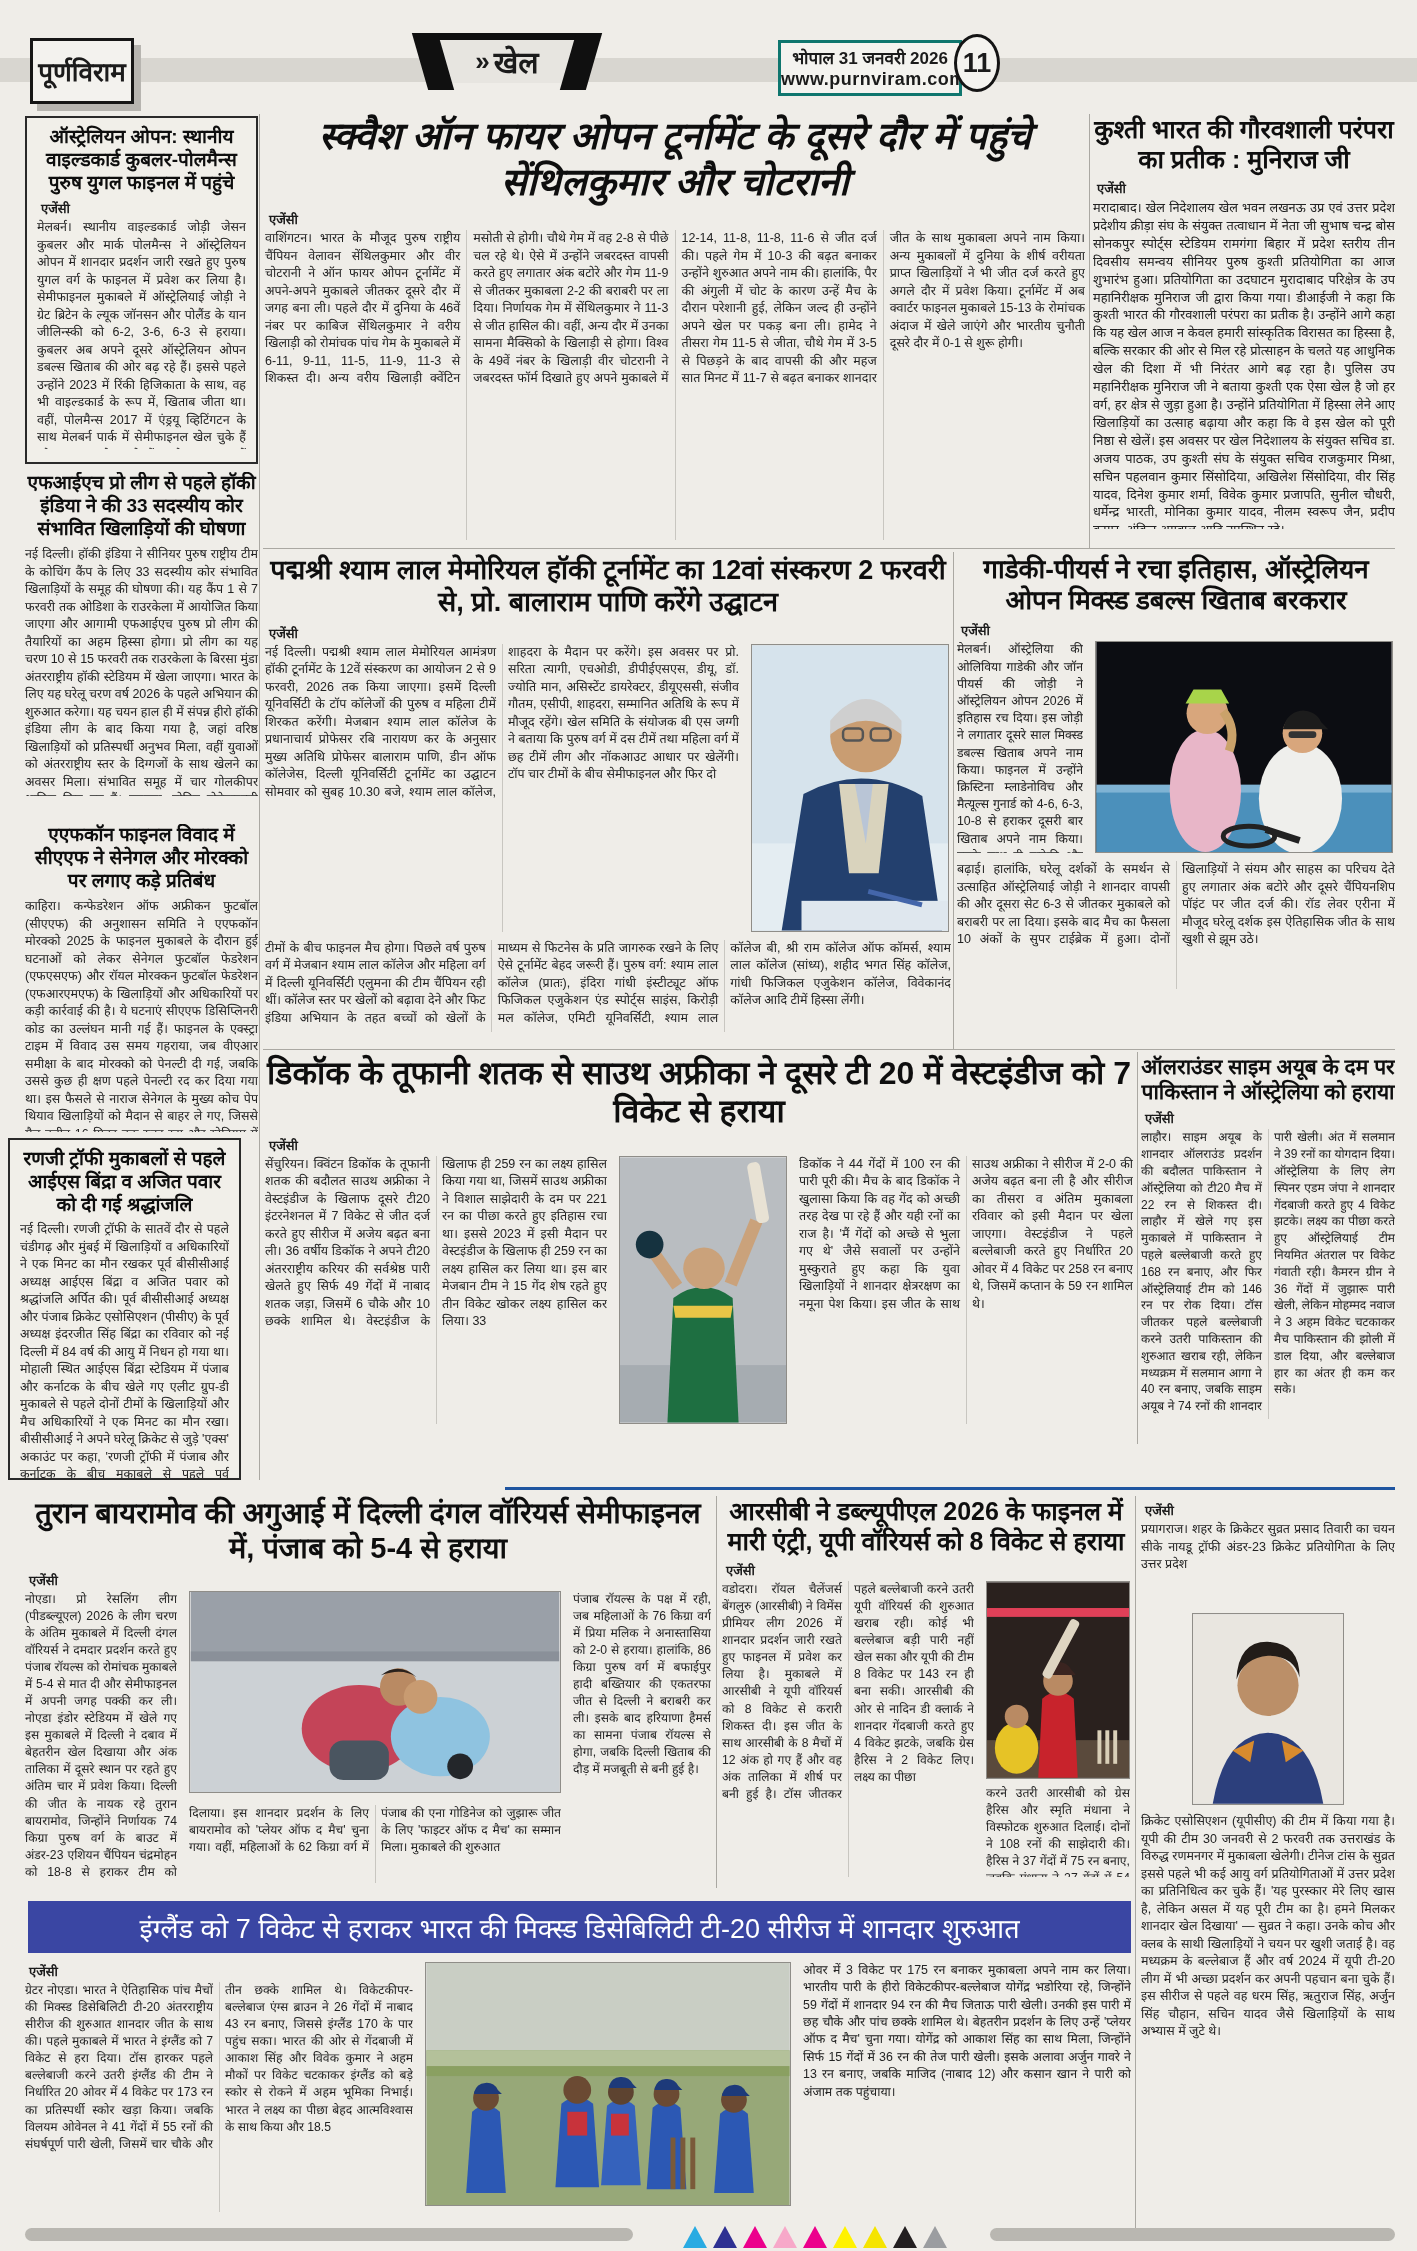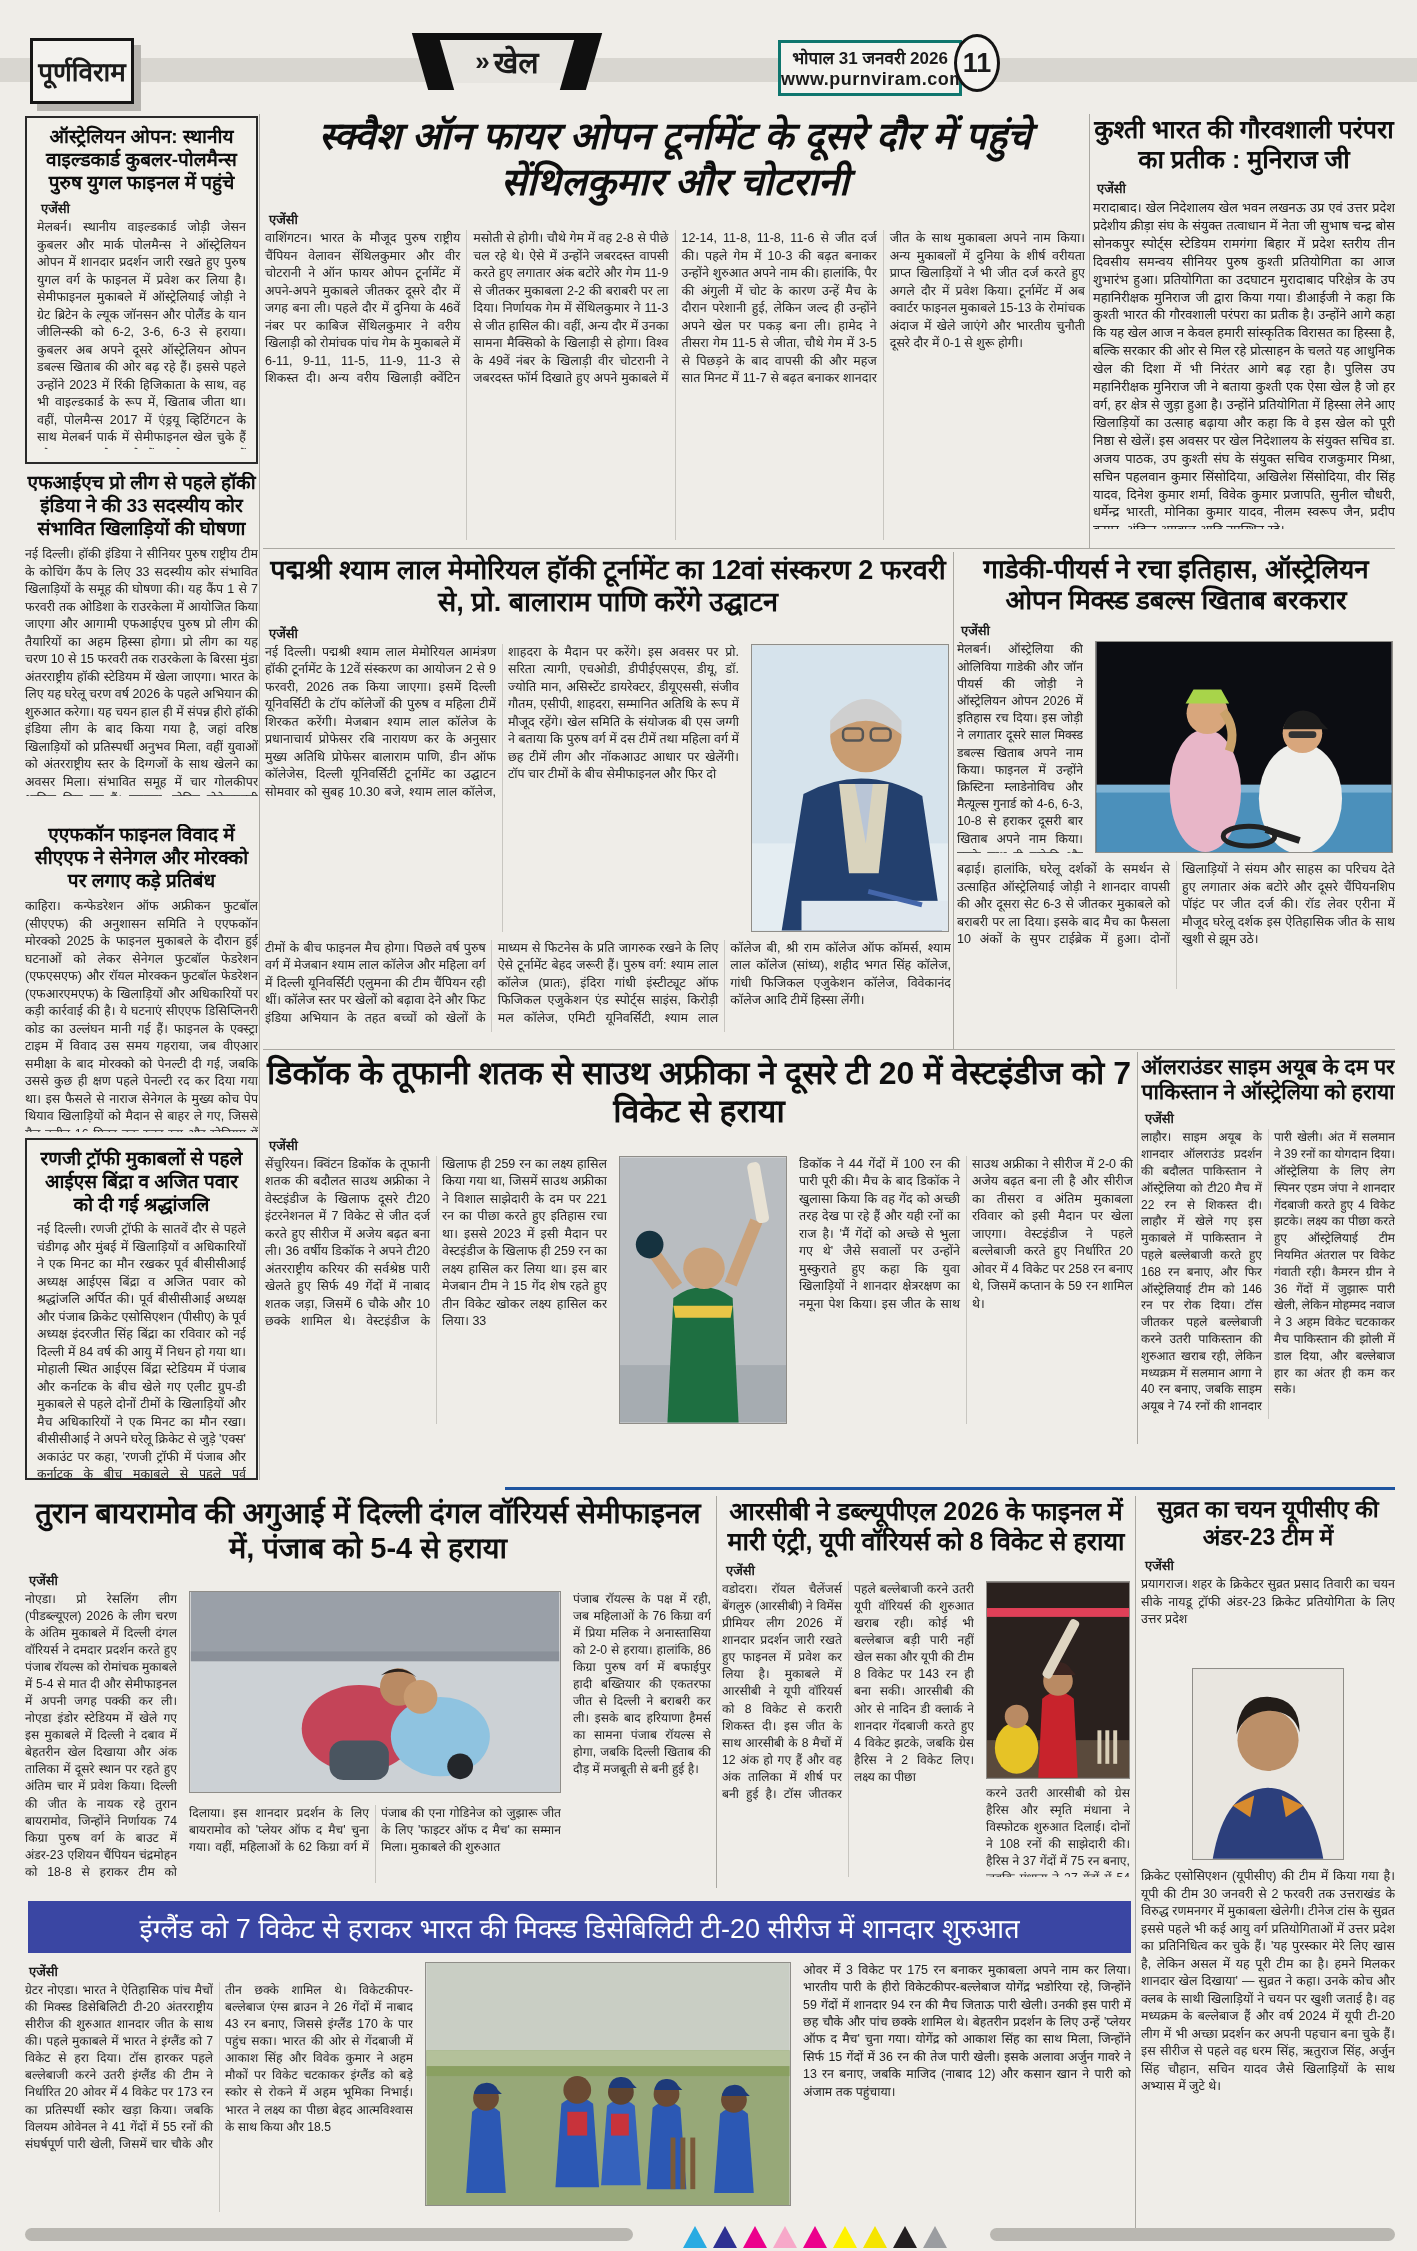--- a/index.html
+++ b/index.html
@@ -83,21 +83,21 @@
   <div class="abs" style="left:25px;top:472px;width:233px;height:346px;">
     <div class="hl" style="font-size:19px;">एफआईएच प्रो लीग से पहले हॉकी इंडिया ने की 33 सदस्यीय कोर संभावित खिलाड़ियों की घोषणा</div>
     <div class="bodytxt" style="height:250px;margin-top:6px;">नई दिल्ली। हॉकी इंडिया ने सीनियर पुरुष राष्ट्रीय टीम के कोचिंग कैंप के लिए 33 सदस्यीय कोर संभावित खिलाड़ियों के समूह की घोषणा की। यह कैंप 1 से 7 फरवरी तक ओडिशा के राउरकेला में आयोजित किया जाएगा और आगामी एफआईएच पुरुष प्रो लीग की तैयारियों का अहम हिस्सा होगा। प्रो लीग का यह चरण 10 से 15 फरवरी तक राउरकेला के बिरसा मुंडा अंतरराष्ट्रीय हॉकी स्टेडियम में खेला जाएगा। भारत के लिए यह घरेलू चरण वर्ष 2026 के पहले अभियान की शुरुआत करेगा। यह चयन हाल ही में संपन्न हीरो हॉकी इंडिया लीग के बाद किया गया है, जहां वरिष्ठ खिलाड़ियों को प्रतिस्पर्धी अनुभव मिला, वहीं युवाओं को अंतरराष्ट्रीय स्तर के दिग्गजों के साथ खेलने का अवसर मिला। संभावित समूह में चार गोलकीपर शामिल किए गए हैं। करकरा, मोहित होन्नेनाहल्ली शशिकुमार और प्रिंसदीप के साथ अमित रोहिदास, जरमनप्रीत सिंह, संजय, कसान हैरी सिंह, सुमित, पूवन्ना चंदुरा बॉबी, यशदीप सिवाच, नीलम संजीप और अमनदीप लाकड़ा को जगह दी गई है।</div>
   </div>
 
   <div class="abs" style="left:25px;top:824px;width:233px;height:308px;">
     <div class="hl" style="font-size:19px;">एएफकॉन फाइनल विवाद में सीएएफ ने सेनेगल और मोरक्को पर लगाए कड़े प्रतिबंध</div>
     <div class="bodytxt" style="height:238px;margin-top:6px;">काहिरा। कन्फेडरेशन ऑफ अफ्रीकन फुटबॉल (सीएएफ) की अनुशासन समिति ने एएफकॉन मोरक्को 2025 के फाइनल मुकाबले के दौरान हुई घटनाओं को लेकर सेनेगल फुटबॉल फेडरेशन (एफएसएफ) और रॉयल मोरक्कन फुटबॉल फेडरेशन (एफआरएमएफ) के खिलाड़ियों और अधिकारियों पर कड़ी कार्रवाई की है। ये घटनाएं सीएएफ डिसिप्लिनरी कोड का उल्लंघन मानी गई हैं। फाइनल के एक्स्ट्रा टाइम में विवाद उस समय गहराया, जब वीएआर समीक्षा के बाद मोरक्को को पेनल्टी दी गई, जबकि उससे कुछ ही क्षण पहले पेनल्टी रद कर दिया गया था। इस फैसले से नाराज सेनेगल के मुख्य कोच पेप थियाव खिलाड़ियों को मैदान से बाहर ले गए, जिससे मैच करीब 16 मिनट तक रुका रहा और स्टेडियम में अफरा-तफरी का माहौल बन गया। करीब 16 मिनट के विलंब के बाद सेनेगल की वापसी हुई और मैच दोबारा शुरू हुआ। हालांकि, मोरक्को के ब्राहिम डियाज़ पेनल्टी को गोल में बदलने में नाकाम रहे। मुकाबला अतिरिक्त समय तक गया, जहां पापे गेये के शानदार गोल की बदौलत सेनेगल ने खिताब अपने नाम किया।</div>
   </div>
 
-  <div class="abs boxed" style="left:25px;top:1138px;width:233px;height:342px;">
+  <div class="abs boxed" style="left:8px;top:1138px;width:233px;height:342px;">
     <div class="hl" style="font-size:19px;">रणजी ट्रॉफी मुकाबलों से पहले आईएस बिंद्रा व अजित पवार को दी गई श्रद्धांजलि</div>
     <div class="bodytxt" style="height:260px;margin-top:5px;">नई दिल्ली। रणजी ट्रॉफी के सातवें दौर से पहले चंडीगढ़ और मुंबई में खिलाड़ियों व अधिकारियों ने एक मिनट का मौन रखकर पूर्व बीसीसीआई अध्यक्ष आईएस बिंद्रा व अजित पवार को श्रद्धांजलि अर्पित की। पूर्व बीसीसीआई अध्यक्ष और पंजाब क्रिकेट एसोसिएशन (पीसीए) के पूर्व अध्यक्ष इंदरजीत सिंह बिंद्रा का रविवार को नई दिल्ली में 84 वर्ष की आयु में निधन हो गया था। मोहाली स्थित आईएस बिंद्रा स्टेडियम में पंजाब और कर्नाटक के बीच खेले गए एलीट ग्रुप-डी मुकाबले से पहले दोनों टीमों के खिलाड़ियों और मैच अधिकारियों ने एक मिनट का मौन रखा। बीसीसीआई ने अपने घरेलू क्रिकेट से जुड़े 'एक्स' अकाउंट पर कहा, 'रणजी ट्रॉफी में पंजाब और कर्नाटक के बीच मुकाबले से पहले पूर्व बीसीसीआई अध्यक्ष श्री इंदरजीत सिंह बिंद्रा के सम्मान में एक मिनट का मौन रखा गया।' उधर, मुंबई के बीकेसी ग्राउंड पर मुंबई व हरियाणा के बीच एलीट ग्रुप-डी मुकाबले से पहले महाराष्ट्र के उपमुख्यमंत्री अजित पवार को श्रद्धांजलि दी गई। खिलाड़ियों ने एक मिनट का मौन रखा और दोनों टीमों के खिलाड़ी काली पट्टी बांधकर मैदान में उतरे।</div>
   </div>
 
   <div class="abs" style="left:265px;top:114px;width:820px;height:432px;">
     <div class="hl" style="font-size:38px;font-style:italic;">स्क्वैश ऑन फायर ओपन टूर्नामेंट के दूसरे दौर में पहुंचे सेंथिलकुमार और चोटरानी</div>
     <div class="byline">एजेंसी</div>
     <div class="bodytxt cols4" style="height:310px;">वाशिंगटन। भारत के मौजूद पुरुष राष्ट्रीय चैंपियन वेलावन सेंथिलकुमार और वीर चोटरानी ने ऑन फायर ओपन टूर्नामेंट में अपने-अपने मुकाबले जीतकर दूसरे दौर में जगह बना ली। पहले दौर में दुनिया के 46वें नंबर पर काबिज सेंथिलकुमार ने वरीय खिलाड़ी को रोमांचक पांच गेम के मुकाबले में 6-11, 9-11, 11-5, 11-9, 11-3 से शिकस्त दी। अन्य वरीय खिलाड़ी क्वेंटिन मसोती से होगी। चौथे गेम में वह 2-8 से पीछे चल रहे थे। ऐसे में उन्होंने जबरदस्त वापसी करते हुए लगातार अंक बटोरे और गेम 11-9 से जीतकर मुकाबला 2-2 की बराबरी पर ला दिया। निर्णायक गेम में सेंथिलकुमार ने 11-3 से जीत हासिल की। वहीं, अन्य दौर में उनका सामना मैक्सिको के खिलाड़ी से होगा। विश्व के 49वें नंबर के खिलाड़ी वीर चोटरानी ने जबरदस्त फॉर्म दिखाते हुए अपने मुकाबले में 12-14, 11-8, 11-8, 11-6 से जीत दर्ज की। पहले गेम में 10-3 की बढ़त बनाकर उन्होंने शुरुआत अपने नाम की। हालांकि, पैर की अंगुली में चोट के कारण उन्हें मैच के दौरान परेशानी हुई, लेकिन जल्द ही उन्होंने अपने खेल पर पकड़ बना ली। हामेद ने तीसरा गेम 11-5 से जीता, चौथे गेम में 3-5 से पिछड़ने के बाद वापसी की और महज सात मिनट में 11-7 से बढ़त बनाकर शानदार जीत के साथ मुकाबला अपने नाम किया। अन्य मुकाबलों में दुनिया के शीर्ष वरीयता प्राप्त खिलाड़ियों ने भी जीत दर्ज करते हुए अगले दौर में प्रवेश किया। टूर्नामेंट में अब क्वार्टर फाइनल मुकाबले 15-13 के रोमांचक अंदाज में खेले जाएंगे और भारतीय चुनौती दूसरे दौर में 0-1 से शुरू होगी।</div>
   </div>
 
@@ -232,21 +232,20 @@
             <rect x="120" y="150" width="4" height="34" fill="#d9cfb8"></rect>
             <rect x="128" y="150" width="4" height="34" fill="#d9cfb8"></rect>
           </svg>
         </div>
         <div class="bodytxt" style="height:92px;margin-top:6px;font-size:12.2px;">करने उतरी आरसीबी को ग्रेस हैरिस और स्मृति मंधाना ने विस्फोटक शुरुआत दिलाई। दोनों ने 108 रनों की साझेदारी की। हैरिस ने 37 गेंदों में 75 रन बनाए, जबकि मंधाना ने 27 गेंदों में 54 रन बनाकर टीम को 13.1 ओवर में ही जीत दिला दी। इस जीत के साथ आरसीबी ने फाइनल में अपनी जगह सुनिश्चित कर ली है और खिताबी दौड़ में सबसे आगे है।</div>
       </div>
     </div>
   </div>
 
   <div class="abs" style="left:1141px;top:1496px;width:254px;height:733px;">
-    <div class="hl" style="font-size:23px;">सुव्रत का चयन यूपीसीए की अंडर-23 टीम में</div>
     <div class="byline">एजेंसी</div>
     <div class="bodytxt" style="height:84px;">प्रयागराज। शहर के क्रिकेटर सुव्रत प्रसाद तिवारी का चयन सीके नायडू ट्रॉफी अंडर-23 क्रिकेट प्रतियोगिता के लिए उत्तर प्रदेश</div>
     <div class="photo" style="width:152px;height:192px;margin:8px auto;">
       <svg viewBox="0 0 152 192">
         <rect width="152" height="192" fill="#e9e6e0"></rect>
         <path d="M20 192 Q32 122 76 120 Q120 122 132 192 Z" fill="#2c3f7c"></path>
         <path d="M40 138 L62 128 L58 150 Z" fill="#d88b2e"></path>
         <path d="M112 138 L90 128 L94 150 Z" fill="#d88b2e"></path>
         <circle cx="76" cy="72" r="31" fill="#bb8f68"></circle>
         <path d="M44 66 Q46 26 78 28 Q108 30 108 64 Q102 42 76 42 Q52 44 44 66 Z" fill="#221c18"></path>

